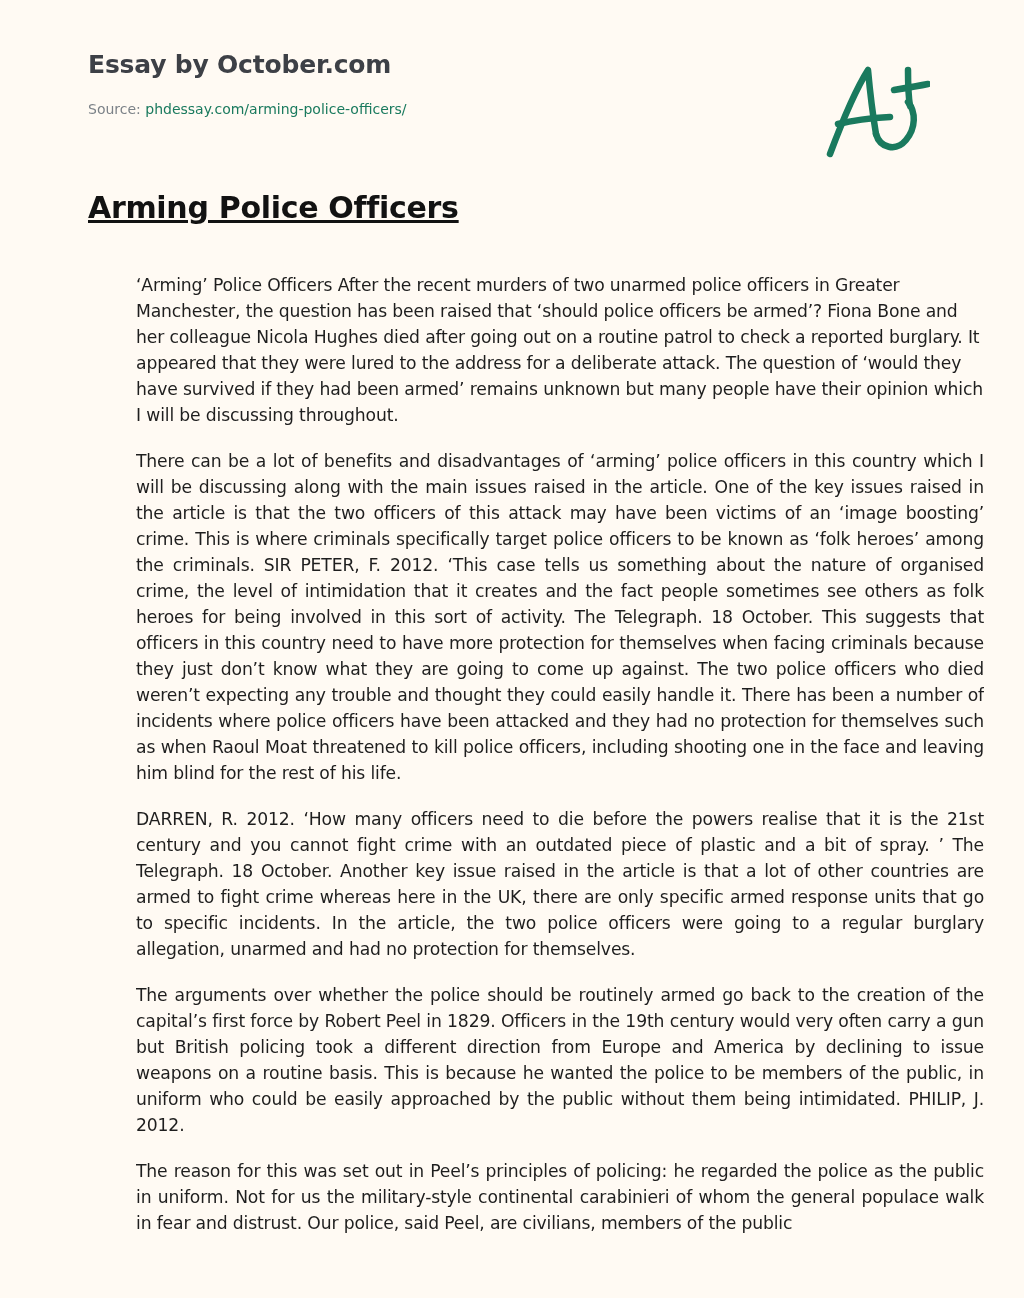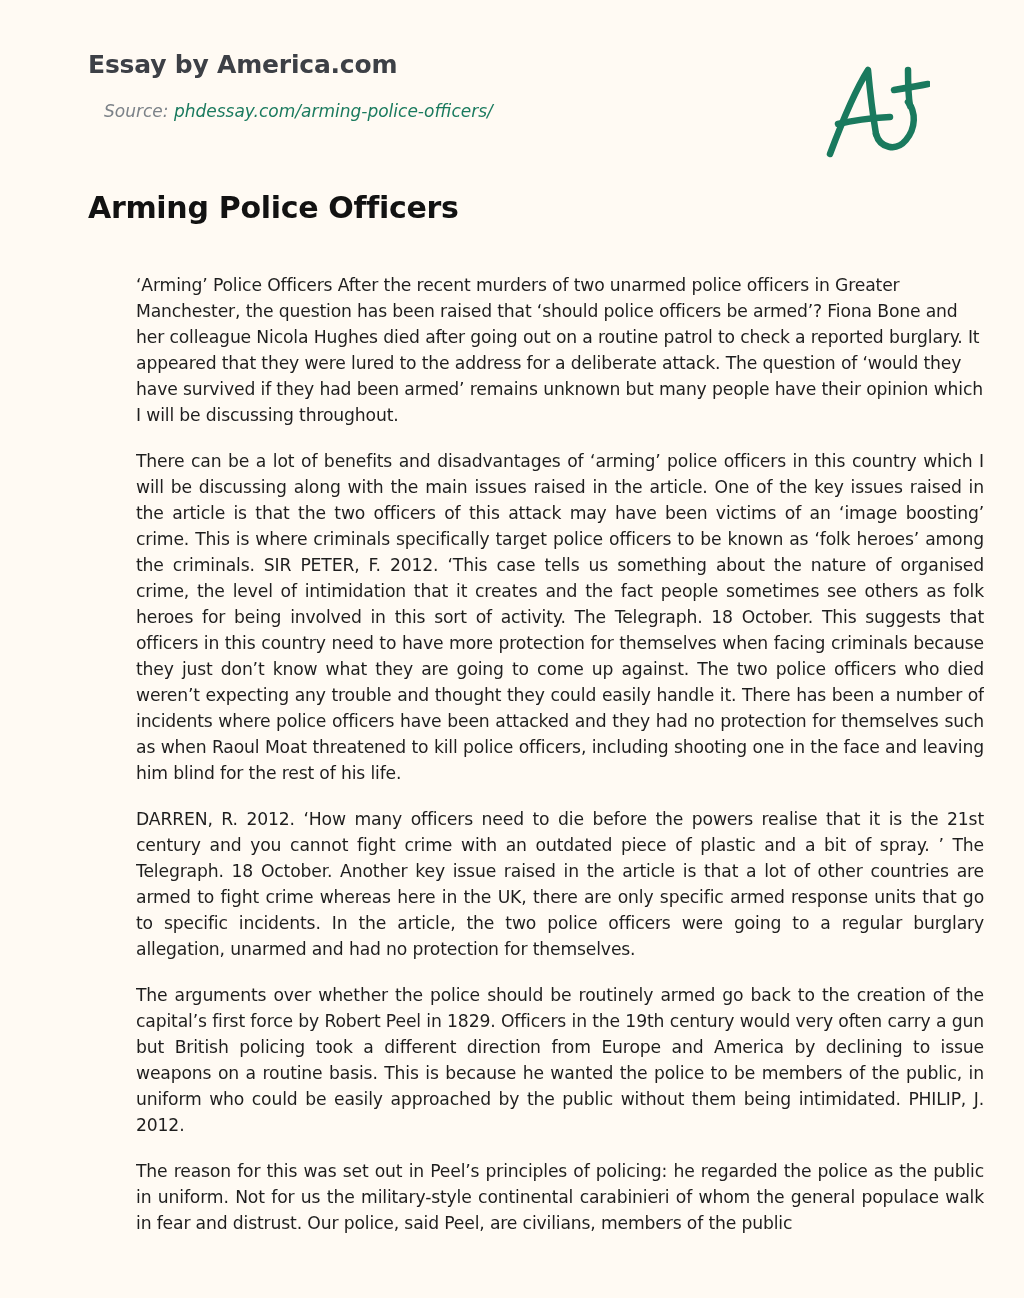--- a/index.html
+++ b/index.html
@@ -27,25 +27,24 @@
       left: 0;
       font-size: 25px;
       font-weight: bold;
       color: #3d4046;
       letter-spacing: -0.2px;
       white-space: nowrap;
     }
     .source {
       position: absolute;
       top: 101px;
-      left: 16px;
-      font-size: 17px;
+      left: 0;
+      font-size: 14px;
       color: #7c8288;
       white-space: nowrap;
-      font-style: italic;
     }
     .source a {
       color: #1a7a5e;
       text-decoration: none;
     }
     .logo {
       position: absolute;
       left: 736px;
       top: 62px;
       width: 106px;
@@ -54,20 +53,21 @@
     .title {
       position: absolute;
       top: 190px;
       left: 0;
       margin: 0;
       font-size: 30px;
       font-weight: bold;
       color: #121212;
       letter-spacing: -0.3px;
       white-space: nowrap;
+      text-decoration: underline;
     }
     .body-clip {
       position: absolute;
       top: 272px;
       left: 0;
       width: 848px;
       height: 975px;
       overflow: hidden;
       margin-left: 48px;
     }
@@ -79,21 +79,21 @@
       letter-spacing: -0.15px;
     }
     .para.justify {
       text-align: justify;
     }
   </style>
 </head>
 <body>
 
 <div class="page">
-  <div class="brand">Essay by America.com</div>
+  <div class="brand">Essay by October.com</div>
   <div class="source">
     <span>Source: </span><a>phdessay.com/arming-police-officers/</a>
   </div>
 
   <svg class="logo" viewBox="0 0 106 100" fill="none" stroke="#1a7a5e" stroke-width="6.5" stroke-linecap="round" stroke-linejoin="round">
 
     <path d="M6 92 C 18 60, 30 30, 44 8 C 46 30, 50 60, 52 72"></path>
 
     <path d="M14 62 C 30 58, 48 56, 66 55"></path>
 

